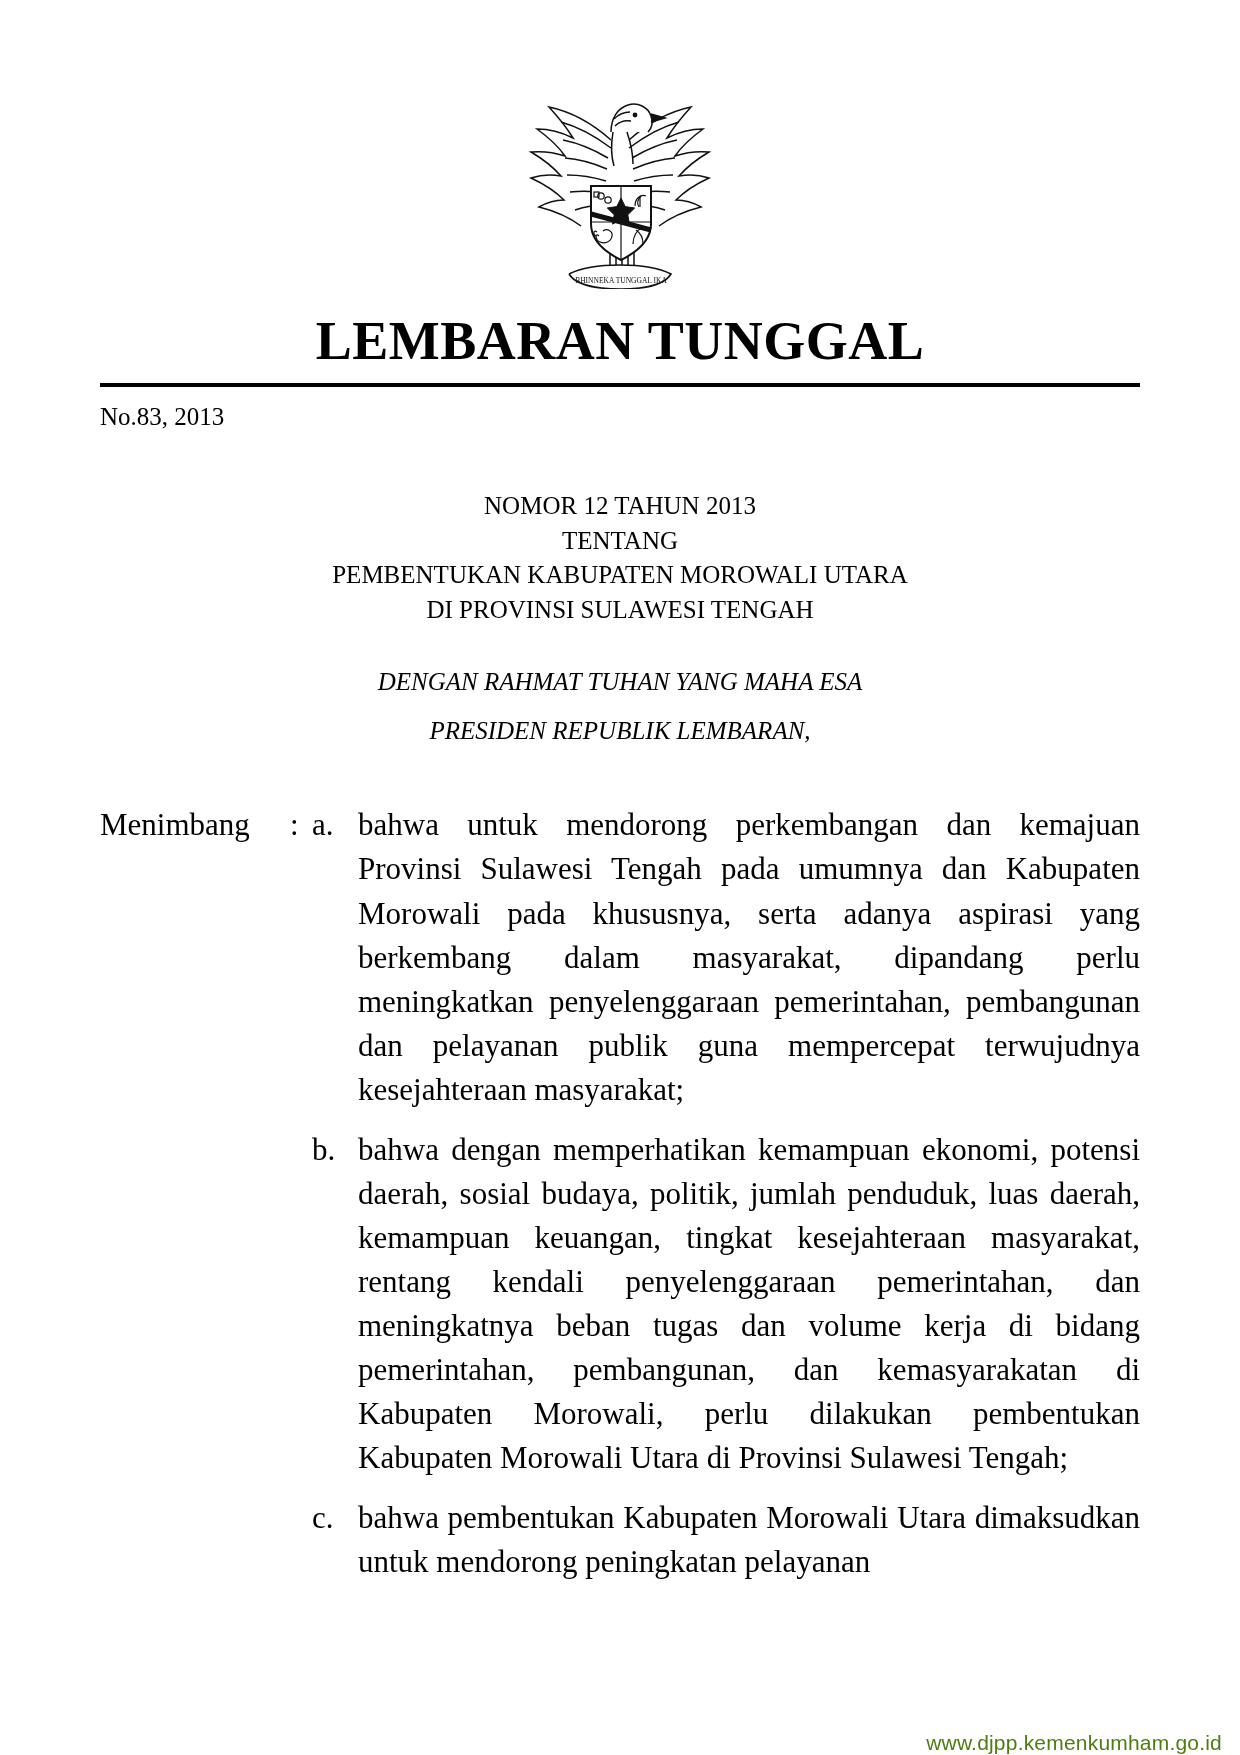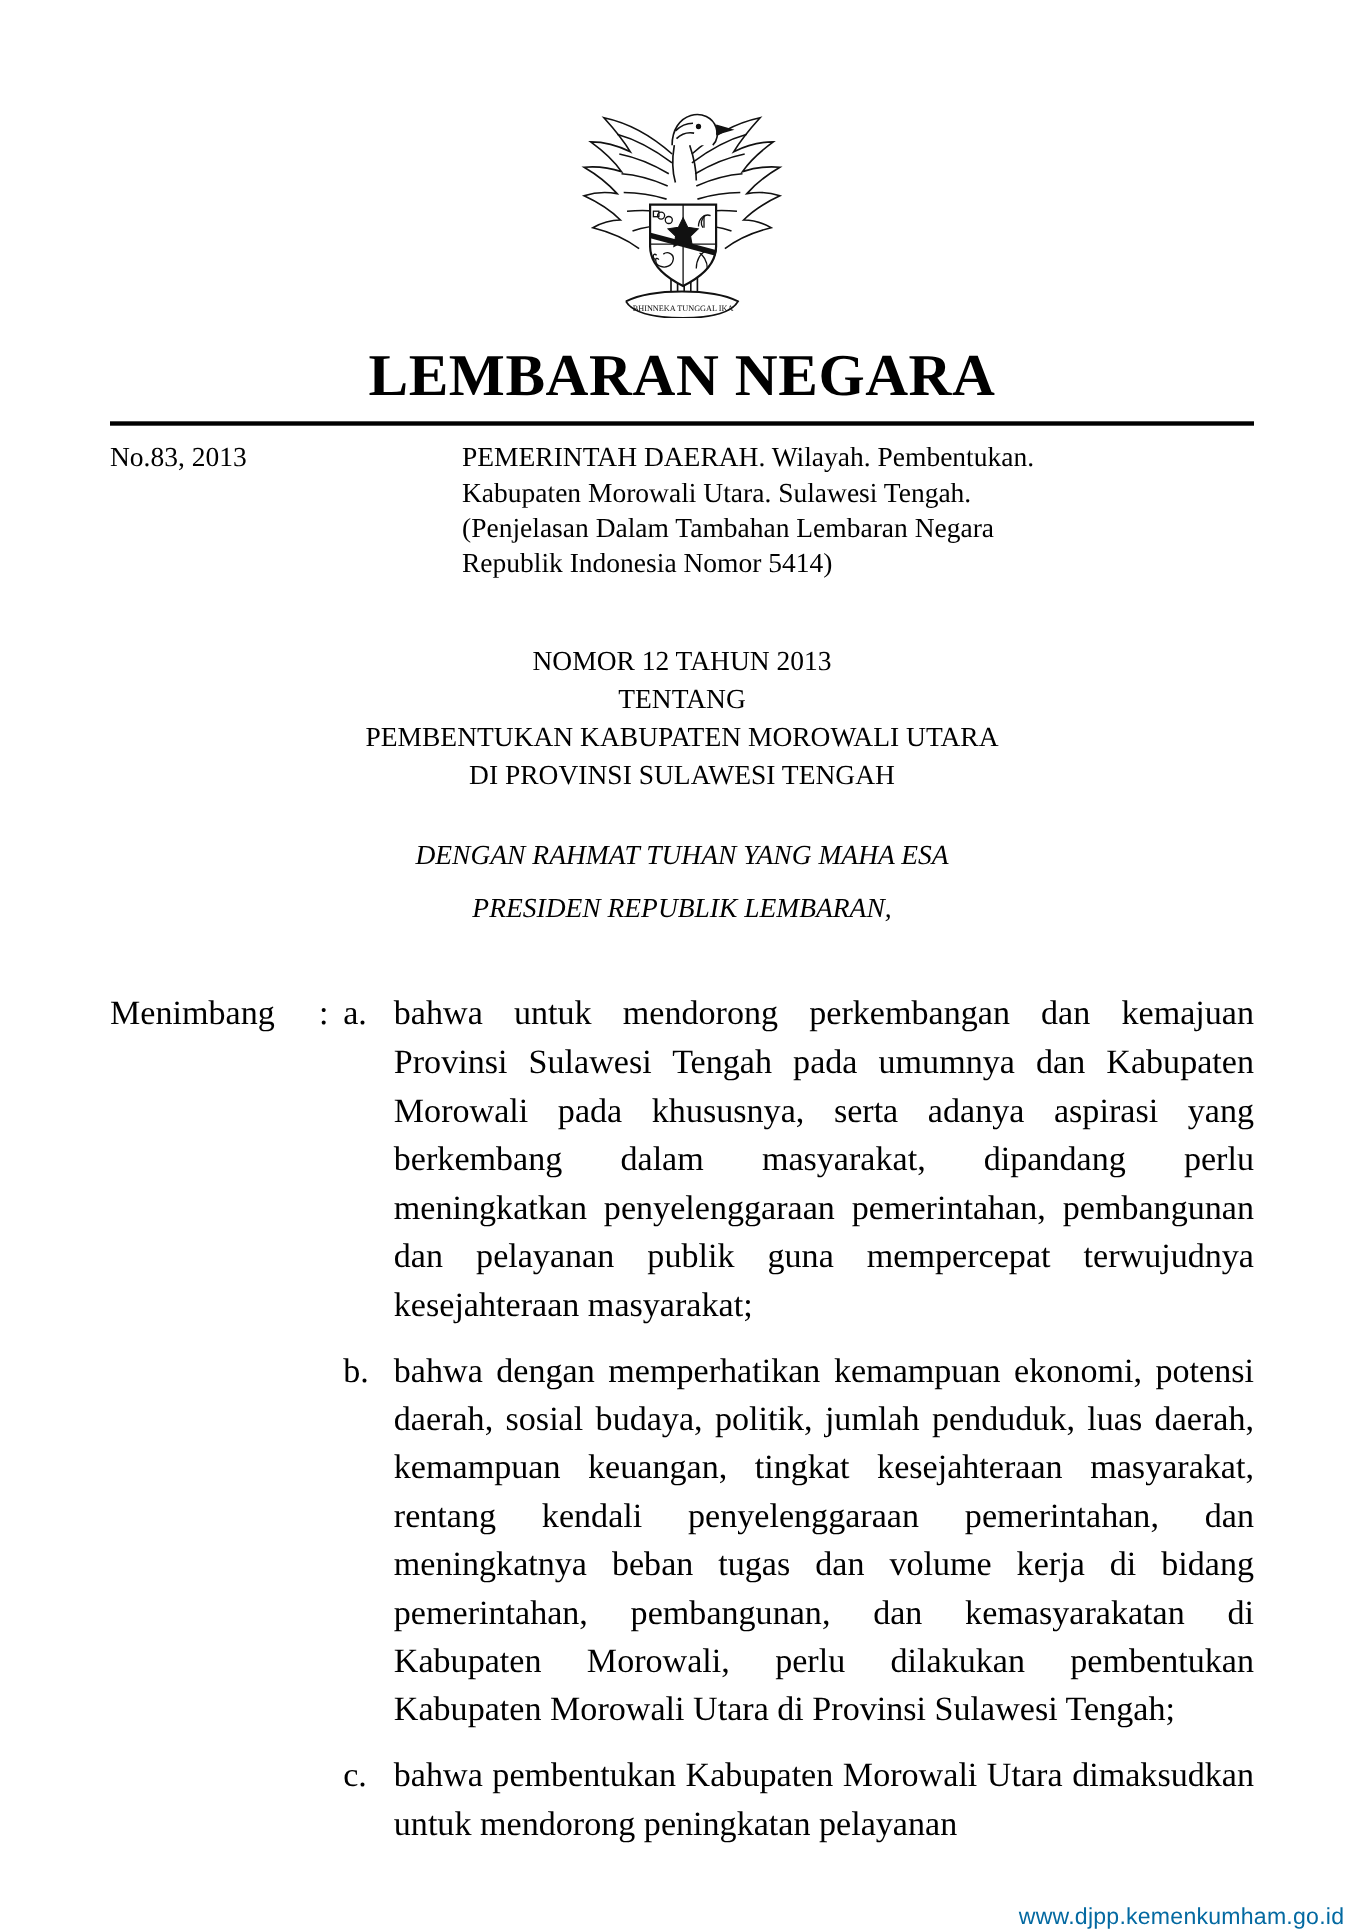--- a/index.html
+++ b/index.html
@@ -128,21 +128,21 @@
     hyphens: none;
   }
 
   
   .watermark {
     position: absolute;
     right: 18px;
     bottom: 16px;
     font-family: "Liberation Sans", "DejaVu Sans", sans-serif;
     font-size: 21px;
-    color: #0369a1;
+    color: #4d7c0f;
     letter-spacing: 0.2px;
   }
 </style>
 </head>
 <body>
 
 <div class="page">
 
   <div class="emblem-wrap">
     <svg class="emblem" viewBox="0 0 210 215" aria-hidden="true">
@@ -212,33 +212,27 @@
           <path d="M128 170 C128 163 124 158 121 156"></path>
         </g>
 
         <path d="M54 200 C78 188 132 188 156 200 C150 210 134 215 106 215 C78 215 60 210 54 200" fill="#fff" stroke="#111" stroke-width="1.6"></path>
         <text x="106" y="209" font-size="7.5" text-anchor="middle" fill="#111" stroke="none" font-family="Liberation Serif, serif">BHINNEKA TUNGGAL IKA</text>
       </g>
     </svg>
   </div>
 
   <div class="masthead">
-    <div>LEMBARAN NEGARA</div>
+    <div>LEMBARAN TUNGGAL</div>
   </div>
 
   <hr class="rule">
 
   <div class="header-block">
     <div class="header-no">No.83, 2013</div>
-    <div class="header-subject">
-      <div>PEMERINTAH DAERAH. Wilayah. Pembentukan.</div>
-      <div>Kabupaten Morowali Utara. Sulawesi Tengah.</div>
-      <div>(Penjelasan Dalam Tambahan Lembaran Negara</div>
-      <div>Republik Indonesia Nomor 5414)</div>
-    </div>
   </div>
 
   <div class="title-block">
     <div>NOMOR 12 TAHUN 2013</div>
     <div>TENTANG</div>
     <div>PEMBENTUKAN KABUPATEN MOROWALI UTARA</div>
     <div>DI PROVINSI SULAWESI TENGAH</div>
   </div>
 
   <div class="invocation">

